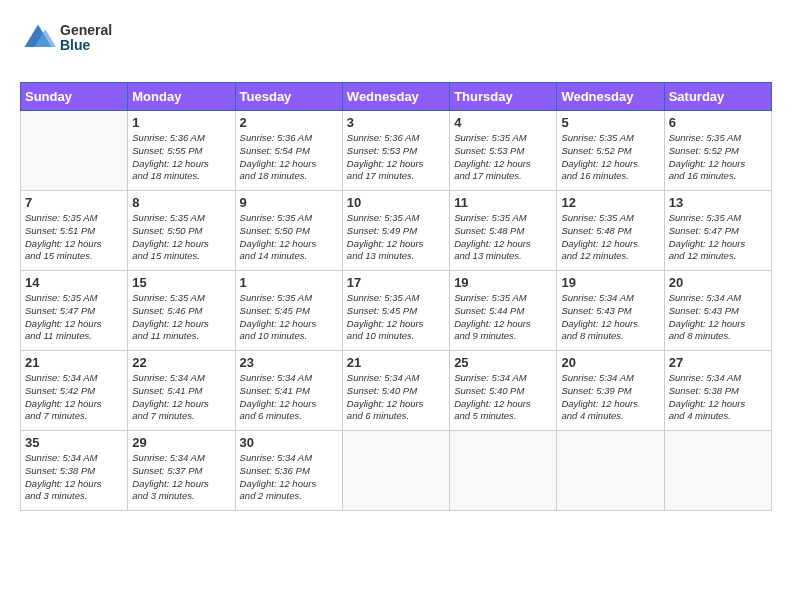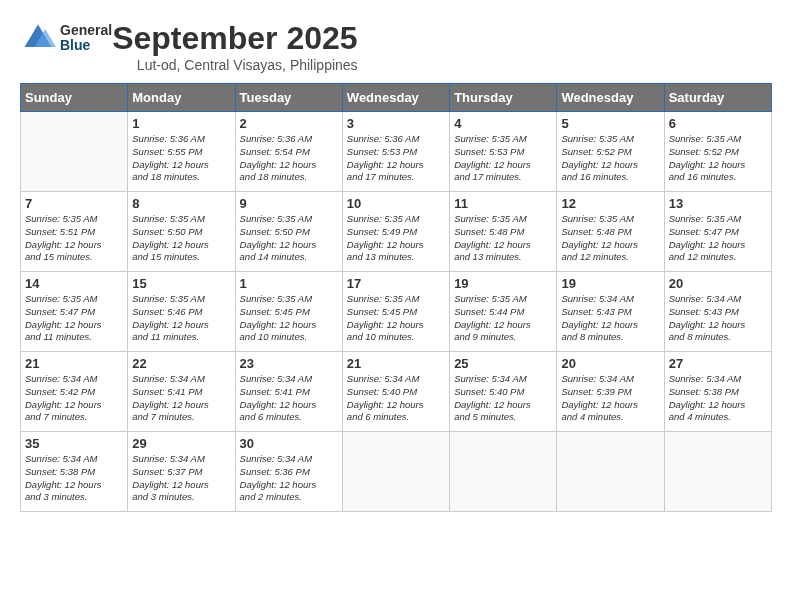--- a/index.html
+++ b/index.html
@@ -5,22 +5,23 @@
     * { box-sizing: border-box; margin: 0; padding: 0; }
     body {
       font-family: Arial, sans-serif;
       background: #fff;
       width: 792px;
       min-height: 612px;
       padding: 20px;
     }
     .header {
       display: flex;
+      justify-content: space-between;
       align-items: flex-start;
-      margin-bottom: 10px;
+      margin-bottom: 26px;
     }
     .logo {
       display: flex;
       align-items: center;
       gap: 4px;
     }
     .logo-text {
       display: flex;
       flex-direction: column;
       font-size: 14px;
@@ -43,21 +44,21 @@
     .location {
       font-size: 14px;
       color: #555;
     }
     table {
       width: 100%;
       border-collapse: collapse;
       font-size: 11px;
     }
     thead tr th {
-      background-color: #737373;
+      background-color: #8b5cf6;
       color: #fff;
       padding: 6px 4px;
       text-align: left;
       font-size: 13px;
       font-weight: bold;
       border: 1px solid #2d6aad;
     }
     tbody tr td {
       border: 1px solid #ccc;
       vertical-align: top;
@@ -91,24 +92,20 @@
   <div class="logo">
     <svg class="logo-icon" viewBox="0 0 40 40">
       <polygon points="20,5 35,30 5,30" fill="#3a7abf"></polygon>
       <polygon points="28,10 40,30 16,30" fill="#5ba3e8" opacity="0.7"></polygon>
     </svg>
     <div class="logo-text">
       <span class="logo-general">General</span>
       <span class="logo-blue">Blue</span>
     </div>
   </div>
-  <div class="title-block">
-    <div class="month-title">September 2025</div>
-    <div class="location">Lut-od, Central Visayas, Philippines</div>
-  </div>
 </div>
 
 <table>
   <thead>
     <tr>
     <th>Sunday</th>
         <th>Monday</th>
         <th>Tuesday</th>
         <th>Wednesday</th>
         <th>Thursday</th>

